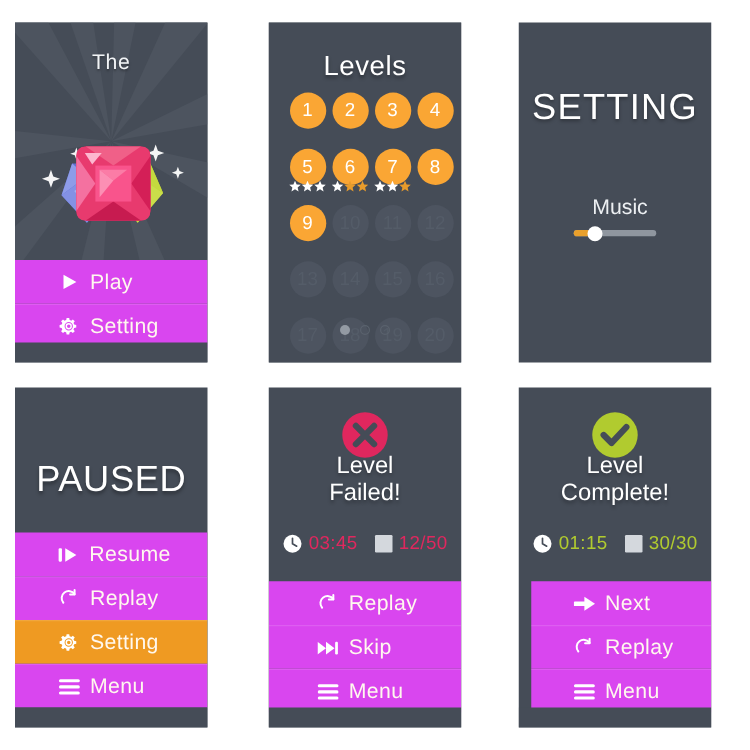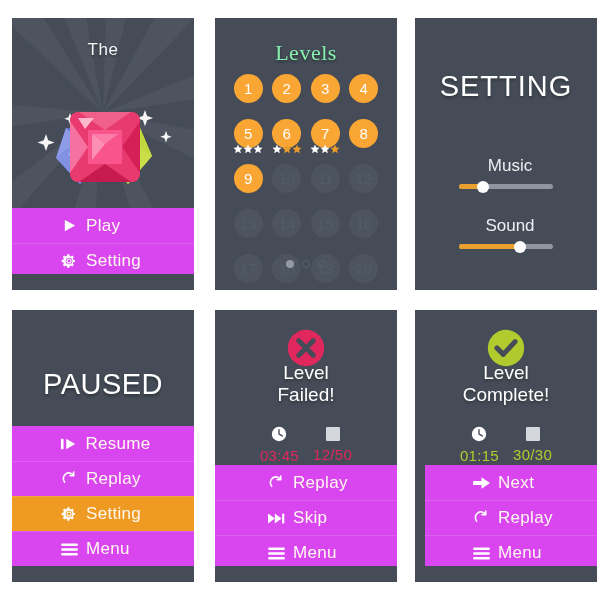--- a/index.html
+++ b/index.html
@@ -15,21 +15,21 @@
   #app {
     position: relative;
     width: 600px;
     height: 600px;
     background: #ffffff;
   }
 
   
   .card {
     position: absolute;
-    width: 182px;
+    width: 154px;
     height: 272px;
     background: #454c57;
     overflow: hidden;
   }
   .card.c1 { left: 12px;  top: 18px; }
   .card.c2 { left: 215px; top: 18px; }
   .card.c3 { left: 415px; top: 18px; }
   .card.c4 { left: 12px;  top: 310px; }
   .card.c5 { left: 215px; top: 310px; }
   .card.c6 { left: 415px; top: 310px; }
@@ -121,25 +121,24 @@
   .menu-row.narrow .ml { min-width: 56px; }
 
   .ic { display:block; }
 
   
   .lv-title {
     position: absolute;
     width: 100%;
     top: 22px;
     text-align: center;
-    color: #86efac;
+    color: #ffffff;
     font-size: 22px;
     letter-spacing: .5px;
     text-shadow: 0 2px 3px rgba(0,0,0,.35);
-    font-family: Liberation Serif, serif;
   }
   .lv-grid {
     position: absolute;
     left: 14px; right: 14px;
     top: 56px;
     display: grid;
     grid-template-columns: repeat(4, 1fr);
     row-gap: 11px;
     justify-items: center;
   }
@@ -257,21 +256,21 @@
   .res-stats {
     position: absolute;
     left: 0; right: 0;
     top: 116px;
     display: flex;
     align-items: center;
     justify-content: center;
     gap: 14px;
     font-size: 15px;
   }
-  .stat { display: flex; align-items: center; gap: 5px; flex-direction: column; }
+  .stat { display: flex; align-items: center; gap: 5px; }
   .stat .sv { letter-spacing: .3px; }
   .fail .sv { color: #e0275e; }
   .win  .sv { color: #b1cb2f; }
   .gem-square {
     width: 14px; height: 14px;
     background: #d4d8dd;
     border-radius: 1px;
   }
 </style>
 </head>
@@ -484,27 +483,20 @@
       <div class="set-title">SETTING</div>
 
       <div class="slider-group sg-music">
         <div class="sg-label">Music</div>
         <div class="sg-track">
           <div class="sg-fill" id="music-fill" style="width: 25%;"></div>
           <div class="sg-knob" id="music-knob" style="left: 25%;"></div>
         </div>
       </div>
 
-      <div class="slider-group sg-sound">
-        <div class="sg-label">Sound</div>
-        <div class="sg-track">
-          <div class="sg-fill" id="sound-fill" style="width: 65%;"></div>
-          <div class="sg-knob" id="sound-knob" style="left: 65%;"></div>
-        </div>
-      </div>
     </div>
   </div>
 
   <div class="card c4">
     <div class="card-body">
       <div class="paused-title">PAUSED</div>
 
       <div class="menu" style="top:116px;border-radius:26px;">
         <div class="menu-row">
           <span class="mi">

